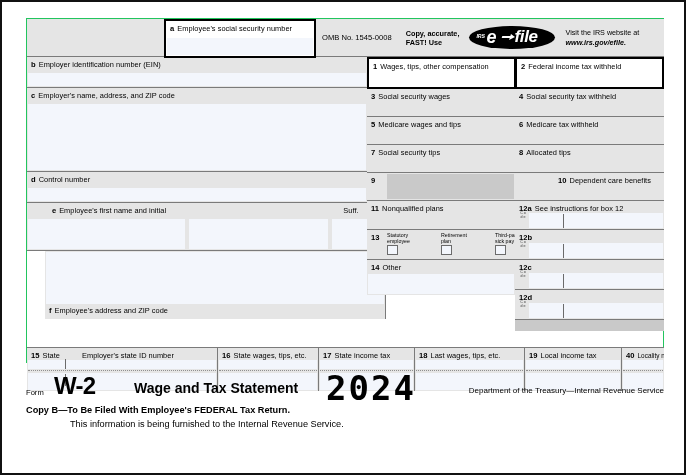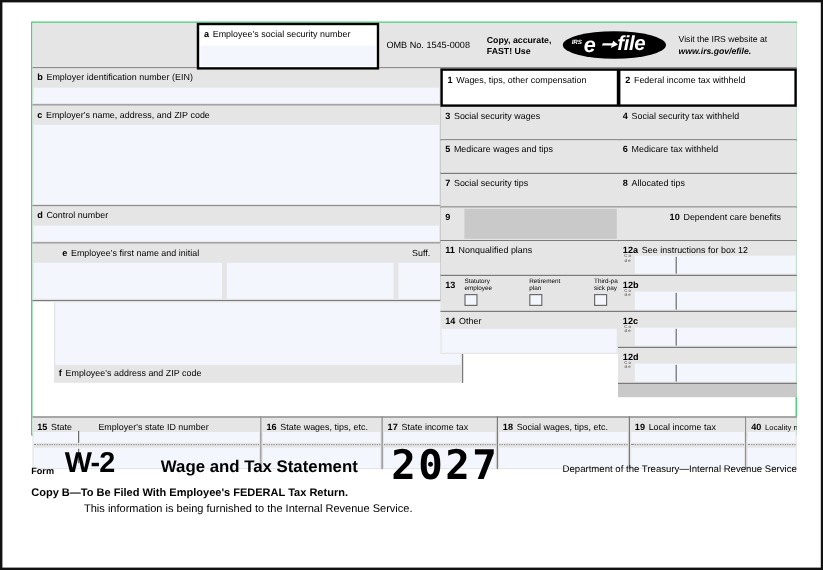--- a/index.html
+++ b/index.html
@@ -214,21 +214,21 @@
   .dotline {
     position: absolute; left: 1px; right: 1px; top: 22px; height: 1px;
     border-top: 1px dotted #8f8f8f;
   }
   #st-tick1 { position:absolute; left:38px; top:11px; width:1px; height:10px; background:#6b6b6b; }
   #st-tick2 { position:absolute; left:38px; top:26px; width:1px; height:12px; background:#6b6b6b; }
   #box-20 .lbl { font-size: 6.4px; }
 
   
   #footer { position: absolute; left: 24px; top: 376px; width: 638px; height: 70px; }
-  #f-form { position: absolute; left: 0; top: 10px; font-size: 7.6px; font-weight: bold; }
+  #f-form { position: absolute; left: 0; top: 10px; font-size: 7.6px; font-weight: normal; }
   #f-w2 {
     position: absolute; left: 28px; top: -6px;
     font-size: 24px; font-weight: bold; letter-spacing: -.03em;
   }
   #f-title {
     position: absolute; left: 108px; top: 2px;
     font-size: 14px; font-weight: bold;
   }
   #f-copy {
     position: absolute; left: 0; top: 27px;
@@ -444,21 +444,21 @@
     </div>
 
     <div class="cell srow br" id="box-17">
       <span class="lbl"><span class="num">17</span><span>State income tax</span></span>
       <span class="fill1"></span>
       <span class="dotline"></span>
       <span class="fill2"></span>
     </div>
 
     <div class="cell srow br" id="box-18">
-      <span class="lbl"><span class="num">18</span><span>Social wages, tips, etc.</span></span>
+      <span class="lbl"><span class="num">18</span><span>Last wages, tips, etc.</span></span>
       <span class="fill1"></span>
       <span class="dotline"></span>
       <span class="fill2"></span>
     </div>
 
     <div class="cell srow br" id="box-19">
       <span class="lbl"><span class="num">19</span><span>Local income tax</span></span>
       <span class="fill1"></span>
       <span class="dotline"></span>
       <span class="fill2"></span>
@@ -470,19 +470,19 @@
       <span class="dotline"></span>
       <span class="fill2"></span>
     </div>
 
   </div>
 
   <div id="footer">
     <span id="f-form">Form</span>
     <span id="f-w2">W-2</span>
     <span id="f-title">Wage and Tax Statement</span>
-    <span id="f-year">2027</span>
+    <span id="f-year">2024</span>
     <span id="f-dept">Department of the Treasury—Internal Revenue Service</span>
     <span id="f-copy">Copy B—To Be Filed With Employee's FEDERAL Tax Return.</span>
     <span id="f-info">This information is being furnished to the Internal Revenue Service.</span>
   </div>
 
 </div>
 
 </body></html>

